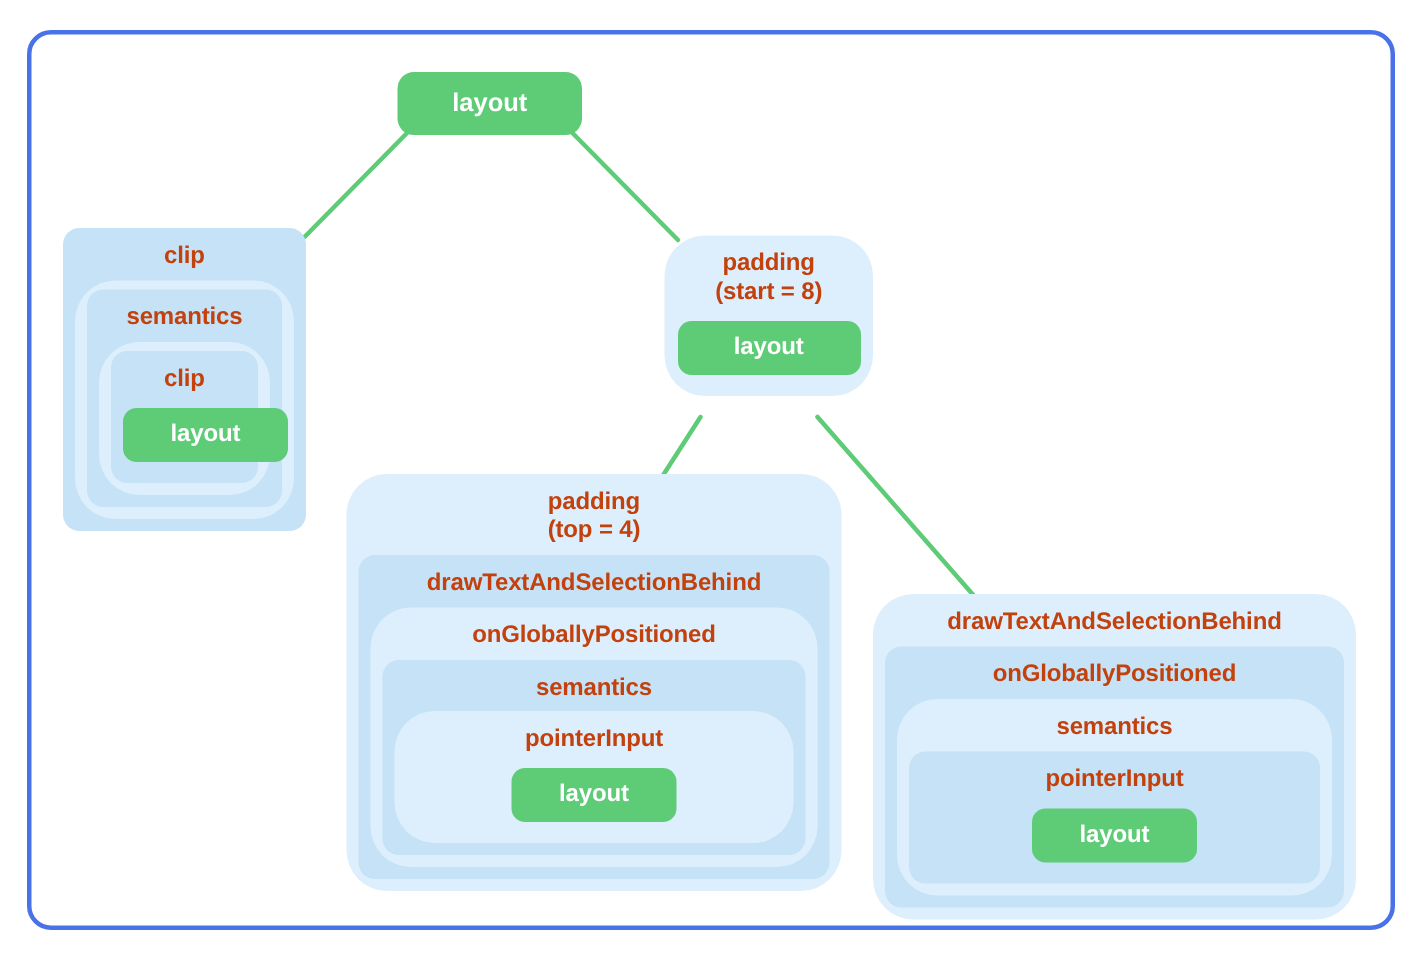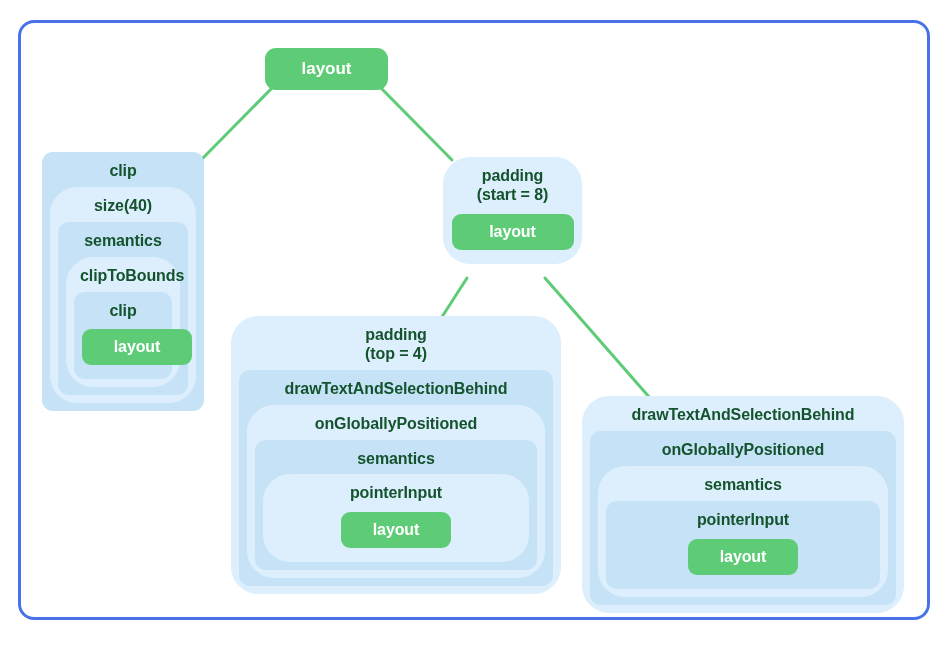--- a/index.html
+++ b/index.html
@@ -51,21 +51,21 @@
     padding: 6px 8px 8px 8px;
     text-align: center;
   }
   .lvl-a { background: #c5e2f6; }
   .lvl-b { background: #ddeffc; border-radius: 27px; }
 
   .stack > .label {
     display: block;
     font-size: 16px;
     font-weight: 600;
-    color: #14532d;
+    color: #c2410c;
     line-height: 1.18;
     padding: 4px 6px 6px 6px;
     letter-spacing: -0.1px;
     white-space: pre-line;
   }
 
   .stack .stack {
     position: static;
     display: block;
     width: 100%;
@@ -126,25 +126,23 @@
     <line x1="467" y1="278" x2="440" y2="320" stroke="#5ecc77" stroke-width="3" stroke-linecap="round"></line>
 
     <line x1="545" y1="278" x2="650" y2="398" stroke="#5ecc77" stroke-width="3" stroke-linecap="round"></line>
   </svg>
 
   <div class="root-node">layout</div>
 
   <div class="stack lvl-a" id="stack-clip">
     <span class="label">clip</span>
     <div class="stack lvl-b">
-      <span class="label">size(40)</span>
       <div class="stack lvl-a">
         <span class="label">semantics</span>
         <div class="stack lvl-b">
-          <span class="label">clipToBounds</span>
           <div class="stack lvl-a">
             <span class="label">clip</span>
             <span class="leaf">layout</span>
           </div>
         </div>
       </div>
     </div>
   </div>
 
   <div class="stack lvl-b" id="stack-padding8">

